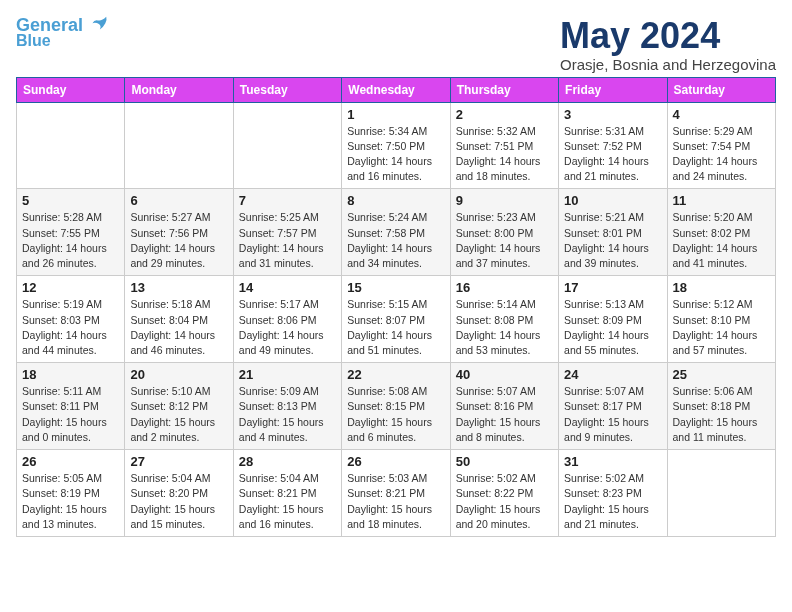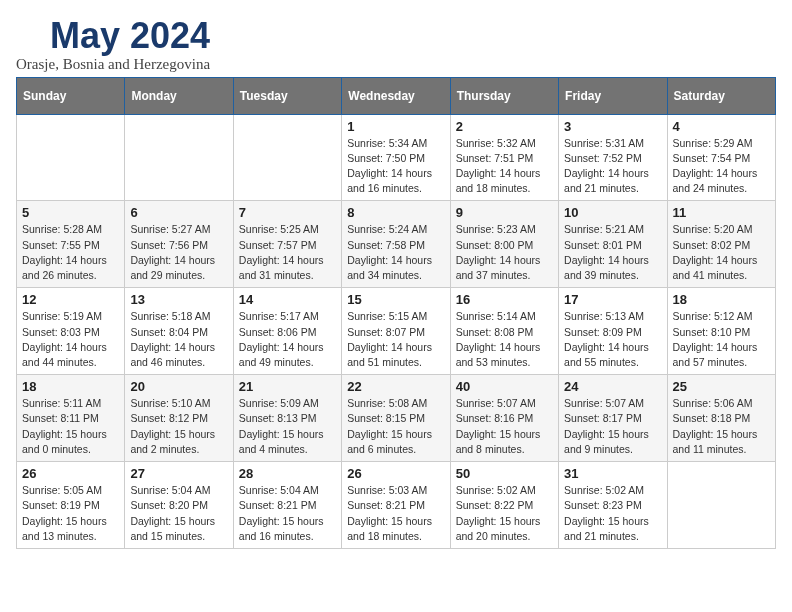--- a/index.html
+++ b/index.html
@@ -24,44 +24,42 @@
     .logo-text {
       font-size: 18px;
       font-weight: bold;
       color: #1a3a6b;
       line-height: 1.1;
     }
     .logo-text span {
       color: #4a9fd4;
     }
     .title-block {
-      text-align: right;
     }
     .month-title {
       font-size: 36px;
       font-weight: bold;
       color: #1a3a6b;
       line-height: 1.1;
     }
     .location {
       font-size: 15px;
       color: #444;
       font-weight: normal;
-      font-family: Liberation Serif, serif;
     }
     .calendar {
       width: 100%;
       border-collapse: collapse;
       font-size: 11px;
     }
     .calendar th {
-      background: #737373;
+      background: #d946ef;
       color: #fff;
       text-align: left;
-      padding: 11px 6px;
+      padding: 5px 6px;
       font-size: 12px;
       font-weight: bold;
       border: 1px solid #2060a0;
     }
     .calendar td {
       border: 1px solid #ccc;
       vertical-align: top;
       padding: 4px 5px;
       width: 108px;
       min-height: 80px;
@@ -83,20 +81,31 @@
       line-height: 1.45;
     }
     .empty-cell {
       background: #fff !important;
     }
   </style>
 </head>
 <body>
 
 <div class="header">
+  <div class="logo">
+    <div style="display:flex;align-items:center;gap:2px;">
+      <span class="logo-text">
+        <span>General</span>
+      </span>
+      <svg width="22" height="22" viewBox="0 0 24 24" style="margin-left:2px;margin-top:-2px;">
+        <path d="M21 3 Q16 8 12 7 Q8 6 6 10 Q10 9 13 11 Q16 13 14 17 Q18 14 20 10 Q22 6 21 3Z" fill="#4a9fd4"></path>
+      </svg>
+    </div>
+    <span class="logo-text" style="color:#4a9fd4;font-size:16px;margin-top:-4px;">Blue</span>
+  </div>
   <div class="title-block">
     <div class="month-title">May 2024</div>
     <div class="location">Orasje, Bosnia and Herzegovina</div>
   </div>
 </div>
 
 <table class="calendar">
   <thead>
     <tr id="header-row">
         <th>Sunday</th>

